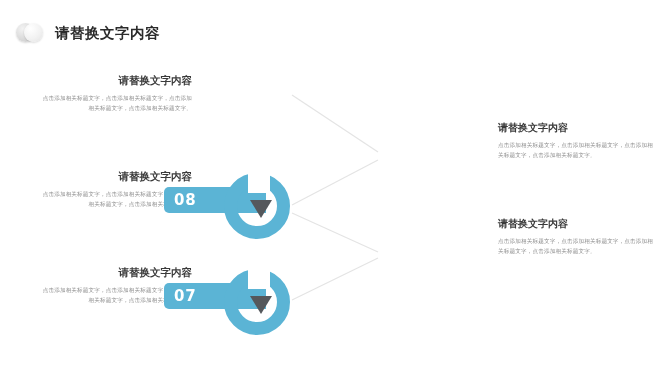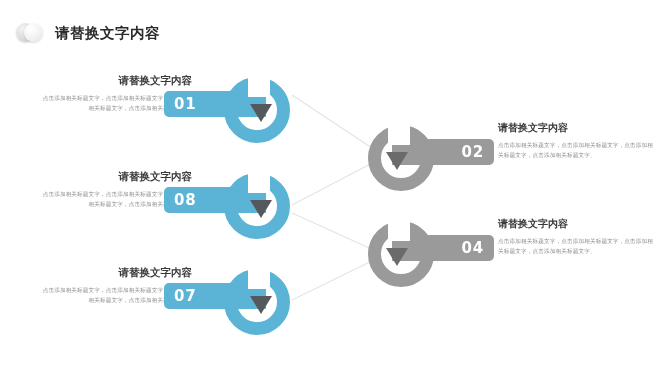--- a/index.html
+++ b/index.html
@@ -204,39 +204,23 @@
     <line x1="378" y1="160" x2="292" y2="205" stroke="#E4E4E4" stroke-width="1.2"></line>
     <line x1="292" y1="213" x2="378" y2="252" stroke="#E4E4E4" stroke-width="1.2"></line>
     <line x1="378" y1="258" x2="292" y2="300" stroke="#E4E4E4" stroke-width="1.2"></line>
   </svg>
 
   <div class="row left row-1 theme-blue">
     <div class="textblock">
       <div class="tb-title">请替换文字内容</div>
       <div class="tb-body">点击添加相关标题文字，点击添加相关标题文字，点击添加相关标题文字，点击添加相关标题文字。</div>
     </div>
-    <div class="graphic">
-      <div class="bar">
-        <span class="num">01</span>
-      </div>
-      <div class="ring"></div>
-      <div class="notch"></div>
-      <div class="tri"></div>
-    </div>
   </div>
 
   <div class="row right row-2 theme-gray">
-    <div class="graphic">
-      <div class="bar">
-        <span class="num">02</span>
-      </div>
-      <div class="ring"></div>
-      <div class="notch"></div>
-      <div class="tri"></div>
-    </div>
     <div class="textblock">
       <div class="tb-title">请替换文字内容</div>
       <div class="tb-body">点击添加相关标题文字，点击添加相关标题文字，点击添加相关标题文字，点击添加相关标题文字。</div>
     </div>
   </div>
 
   <div class="row left row-3 theme-blue">
     <div class="textblock">
       <div class="tb-title">请替换文字内容</div>
       <div class="tb-body">点击添加相关标题文字，点击添加相关标题文字，点击添加相关标题文字，点击添加相关标题文字。</div>
@@ -245,28 +229,20 @@
       <div class="bar">
         <span class="num">08</span>
       </div>
       <div class="ring"></div>
       <div class="notch"></div>
       <div class="tri"></div>
     </div>
   </div>
 
   <div class="row right row-4 theme-gray">
-    <div class="graphic">
-      <div class="bar">
-        <span class="num">04</span>
-      </div>
-      <div class="ring"></div>
-      <div class="notch"></div>
-      <div class="tri"></div>
-    </div>
     <div class="textblock">
       <div class="tb-title">请替换文字内容</div>
       <div class="tb-body">点击添加相关标题文字，点击添加相关标题文字，点击添加相关标题文字，点击添加相关标题文字。</div>
     </div>
   </div>
 
   <div class="row left row-5 theme-blue">
     <div class="textblock">
       <div class="tb-title">请替换文字内容</div>
       <div class="tb-body">点击添加相关标题文字，点击添加相关标题文字，点击添加相关标题文字，点击添加相关标题文字。</div>

